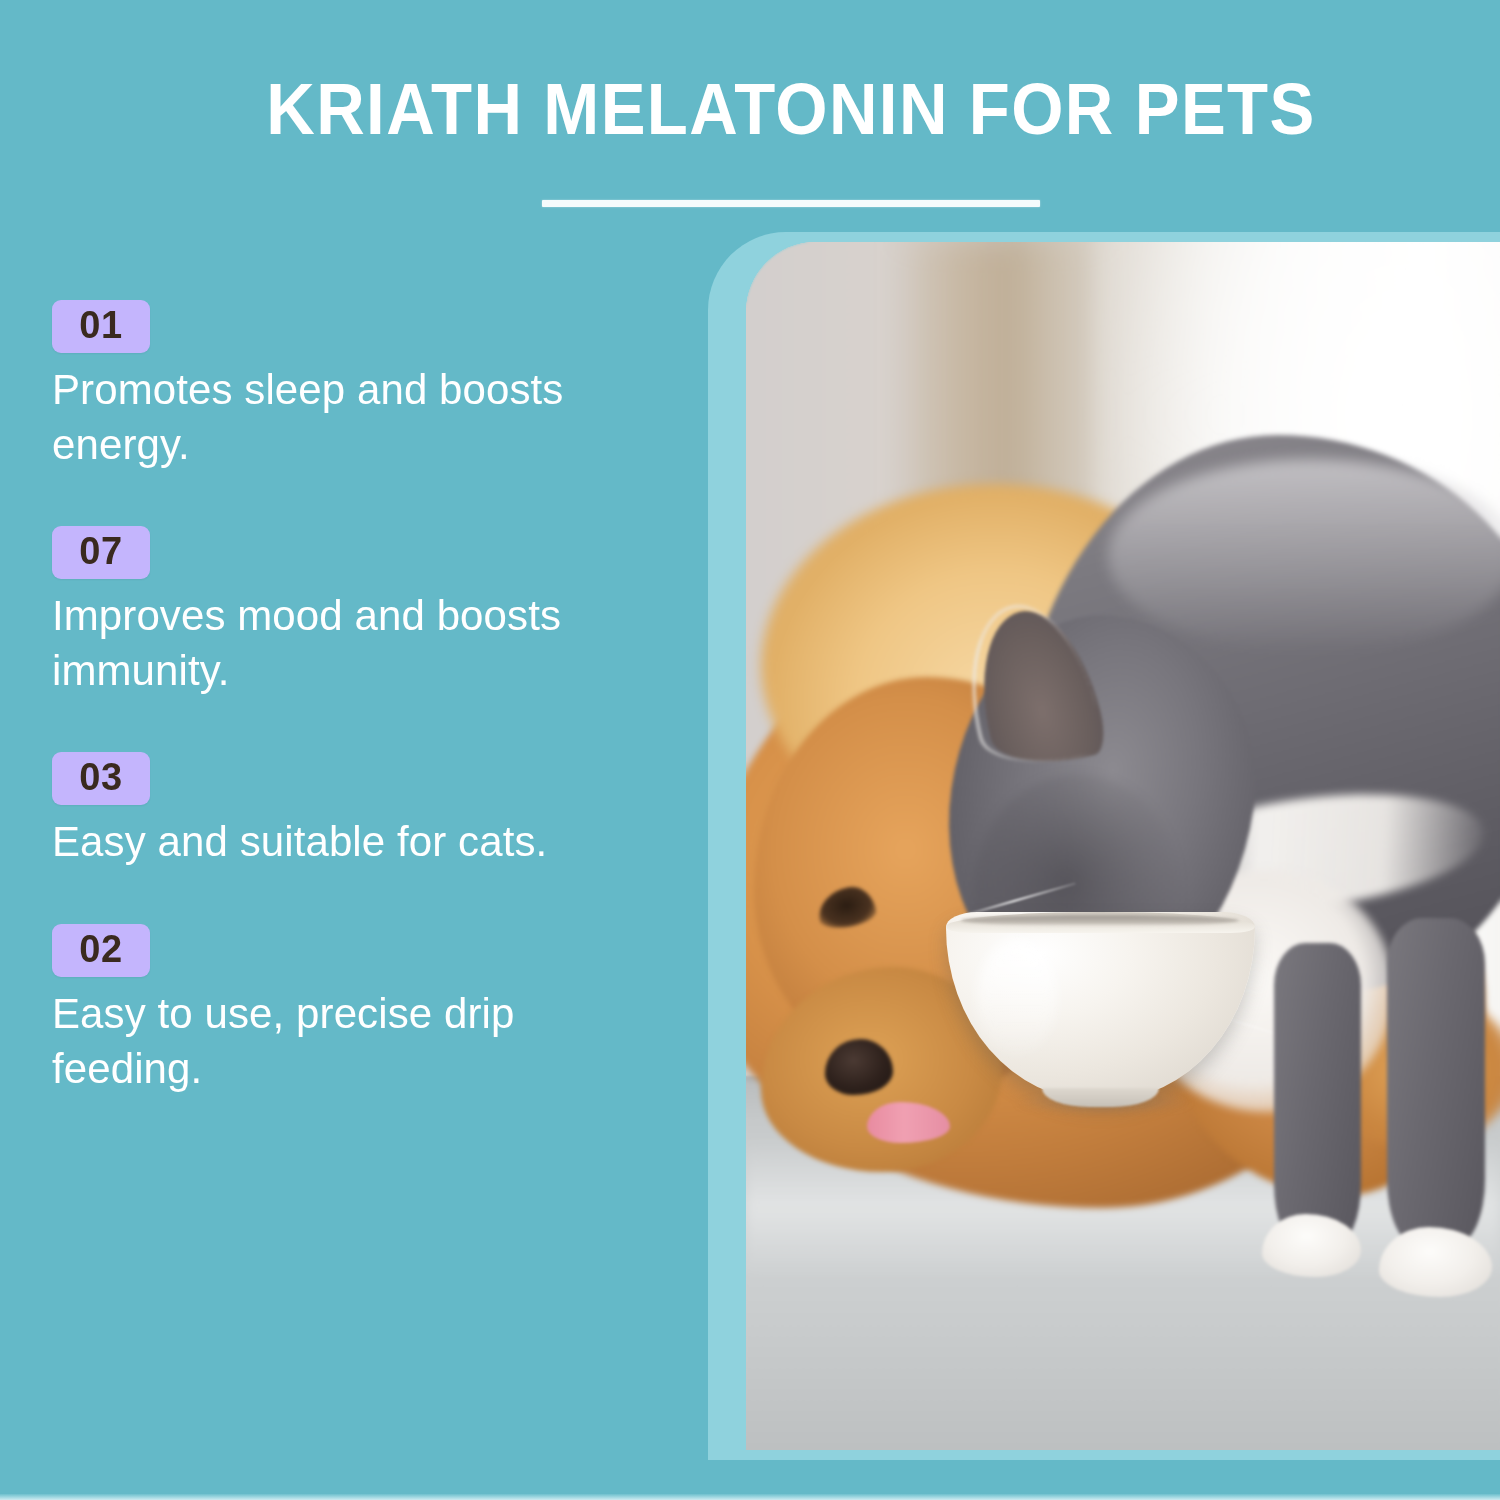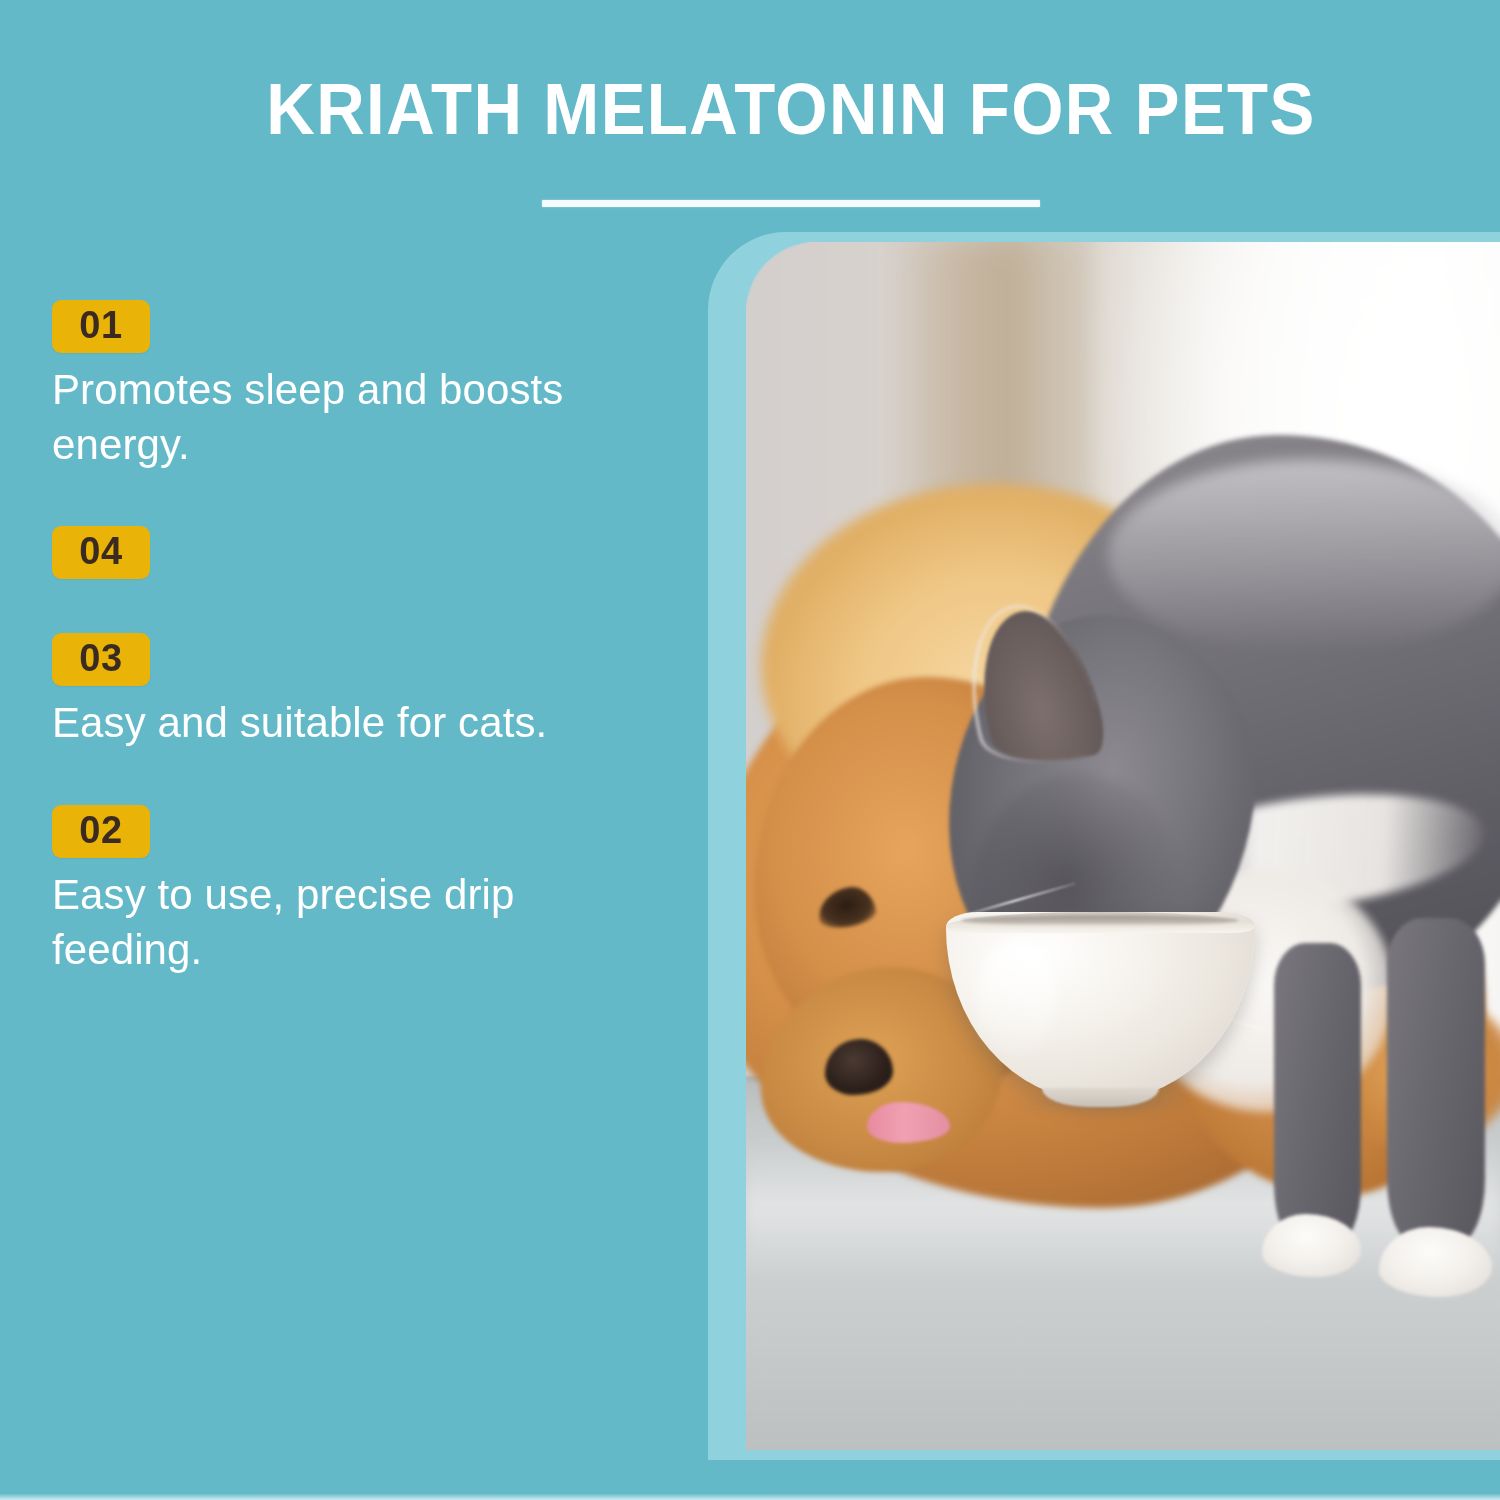--- a/index.html
+++ b/index.html
@@ -323,21 +323,21 @@
     z-index:20;
   }
   .feature-item { margin-bottom:54px; }
   .feature-item:last-child { margin-bottom:0; }
 
   .feature-badge {
     display:inline-block;
     min-width:98px;
     padding:5px 0 7px 0;
     text-align:center;
-    background:#eab308;
+    background:#c4b5fd;
     border-radius:9px;
     font-size:38px;
     font-weight:700;
     color:#3a2a1f;
     letter-spacing:.5px;
     line-height:1.08;
     box-shadow:0 1px 2px rgba(0,0,0,.06);
   }
   .feature-text {
     margin-top:10px;
@@ -419,21 +419,22 @@
   </div>
 
   <div id="feature-list">
 
     <div class="feature-item">
       <div class="feature-badge">01</div>
       <div class="feature-text">Promotes sleep and boosts energy.</div>
     </div>
 
     <div class="feature-item">
-      <div class="feature-badge">04</div>
+      <div class="feature-badge">07</div>
+      <div class="feature-text">Improves mood and boosts immunity.</div>
     </div>
 
     <div class="feature-item">
       <div class="feature-badge">03</div>
       <div class="feature-text">Easy and suitable for cats.</div>
     </div>
 
     <div class="feature-item">
       <div class="feature-badge">02</div>
       <div class="feature-text">Easy to use, precise drip feeding.</div>

